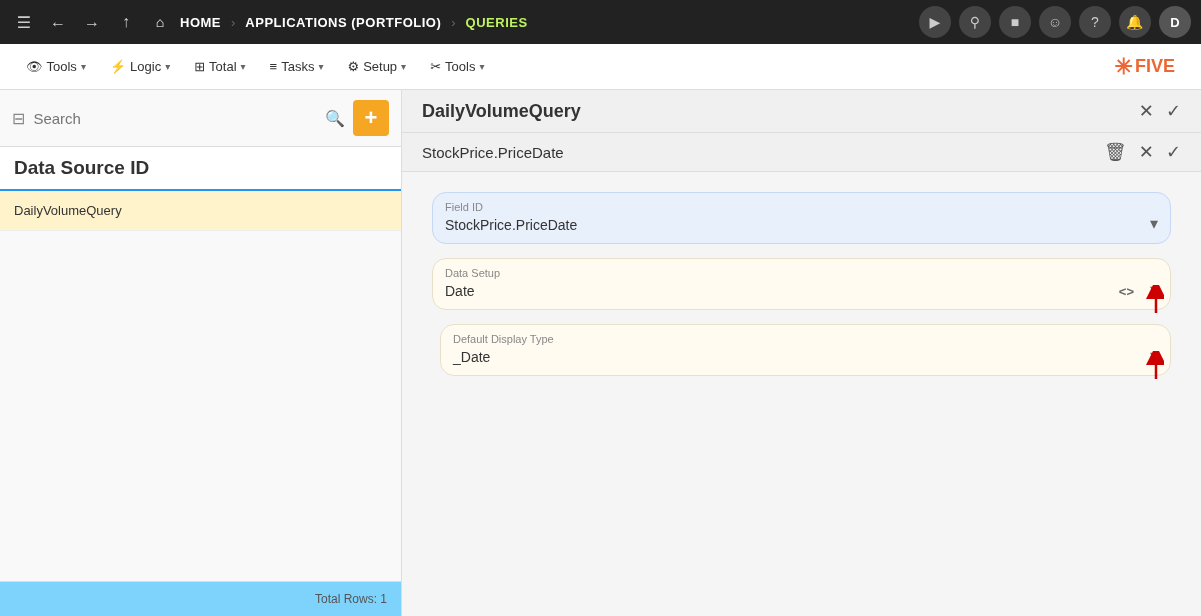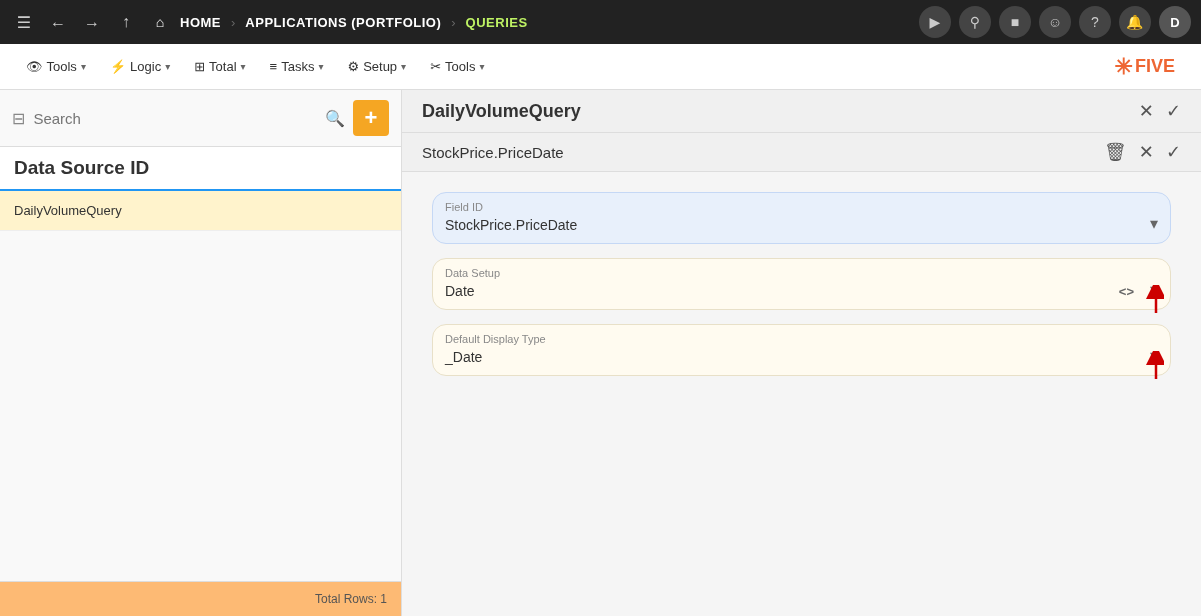--- a/index.html
+++ b/index.html
@@ -94,21 +94,21 @@
       border-bottom: 1px solid #eee;
       color: #333;
       background: #fff9e6;
     }
     .sidebar-item.active { background: #fff3cc; }
     .sidebar-footer {
       padding: 10px 14px;
       text-align: right;
       color: #555;
       font-size: 12px;
-      background: #fdba74;
+      background: #7dd3fc;
       border-top: 1px solid #ddd;
     }
 
     
     .content-panel {
       flex: 1;
       background: #f5f5f5;
       display: flex;
       flex-direction: column;
       overflow: hidden;
@@ -340,21 +340,21 @@
           <defs>
             <marker id="arrowhead" markerWidth="8" markerHeight="8" refX="4" refY="4" orient="auto">
               <path d="M0,0 L8,4 L0,8 Z" fill="#cc0000"></path>
             </marker>
           </defs>
         </svg>
       </div>
 
 
 
-      <div class="form-field" style="position:relative;">
+      <div class="form-field" style="position:relative;margin-left:8px;">
         <div class="field-label">Default Display Type</div>
         <div class="field-value">_Date</div>
         <span class="field-dropdown-arrow">▾</span>
 
         <svg style="position:absolute;right:6px;bottom:-8px;width:28px;height:32px;" viewBox="0 0 28 32">
           <line x1="20" y1="28" x2="20" y2="4" stroke="#cc0000" stroke-width="2.5" marker-end="url(#arrowhead2)"></line>
           <defs>
             <marker id="arrowhead2" markerWidth="8" markerHeight="8" refX="4" refY="4" orient="auto">
               <path d="M0,0 L8,4 L0,8 Z" fill="#cc0000"></path>
             </marker>

